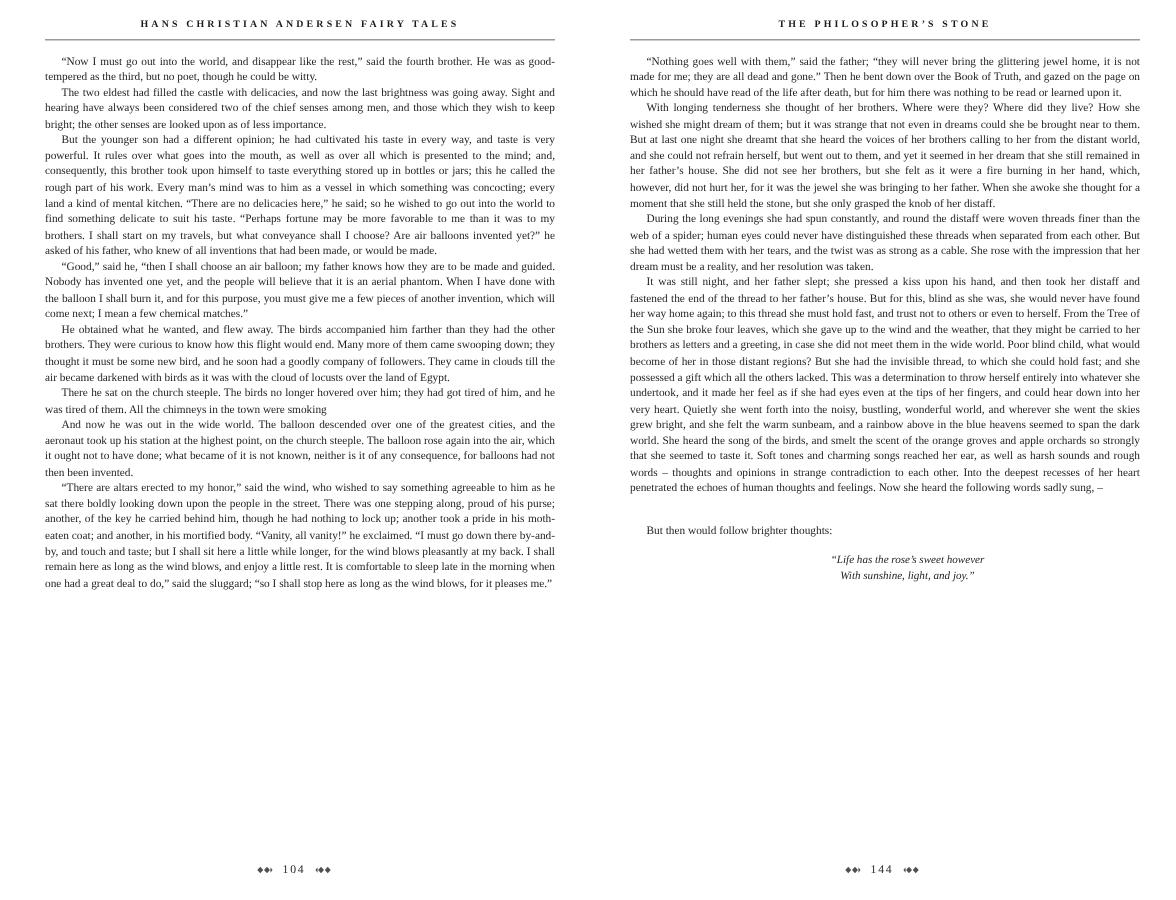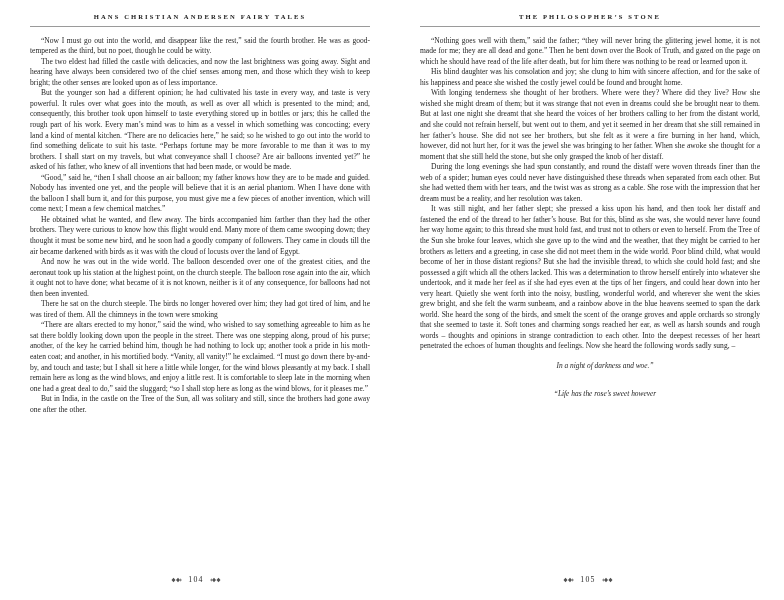--- a/index.html
+++ b/index.html
@@ -122,24 +122,23 @@
   <div class="page page-left">
     <div class="page-inner">
       <div class="running-head">HANS CHRISTIAN ANDERSEN FAIRY TALES</div>
       <div class="head-rule"></div>
       <div class="body-text">
         <p>“Now I must go out into the world, and disappear like the rest,” said the fourth brother. He was as good-tempered as the third, but no poet, though he could be witty.</p>
         <p>The two eldest had filled the castle with delicacies, and now the last brightness was going away. Sight and hearing have always been considered two of the chief senses among men, and those which they wish to keep bright; the other senses are looked upon as of less importance.</p>
         <p>But the younger son had a different opinion; he had cultivated his taste in every way, and taste is very powerful. It rules over what goes into the mouth, as well as over all which is presented to the mind; and, consequently, this brother took upon himself to taste everything stored up in bottles or jars; this he called the rough part of his work. Every man’s mind was to him as a vessel in which something was concocting; every land a kind of mental kitchen. “There are no delicacies here,” he said; so he wished to go out into the world to find something delicate to suit his taste. “Perhaps fortune may be more favorable to me than it was to my brothers. I shall start on my travels, but what conveyance shall I choose? Are air balloons invented yet?” he asked of his father, who knew of all inventions that had been made, or would be made.</p>
         <p>“Good,” said he, “then I shall choose an air balloon; my father knows how they are to be made and guided. Nobody has invented one yet, and the people will believe that it is an aerial phantom. When I have done with the balloon I shall burn it, and for this purpose, you must give me a few pieces of another invention, which will come next; I mean a few chemical matches.”</p>
         <p>He obtained what he wanted, and flew away. The birds accompanied him farther than they had the other brothers. They were curious to know how this flight would end. Many more of them came swooping down; they thought it must be some new bird, and he soon had a goodly company of followers. They came in clouds till the air became darkened with birds as it was with the cloud of locusts over the land of Egypt.</p>
+        <p>There he sat on the church steeple. The birds no longer hovered over him; they had got tired of him, and he was tired of them. All the chimneys in the town were smoking</p>
         <p>And now he was out in the wide world. The balloon descended over one of the greatest cities, and the aeronaut took up his station at the highest point, on the church steeple. The balloon rose again into the air, which it ought not to have done; what became of it is not known, neither is it of any consequence, for balloons had not then been invented.</p>
-        <p>There he sat on the church steeple. The birds no longer hovered over him; they had got tired of him, and he was tired of them. All the chimneys in the town were smoking</p>
         <p>“There are altars erected to my honor,” said the wind, who wished to say something agreeable to him as he sat there boldly looking down upon the people in the street. There was one stepping along, proud of his purse; another, of the key he carried behind him, though he had nothing to lock up; another took a pride in his moth-eaten coat; and another, in his mortified body. “Vanity, all vanity!” he exclaimed. “I must go down there by-and-by, and touch and taste; but I shall sit here a little while longer, for the wind blows pleasantly at my back. I shall remain here as long as the wind blows, and enjoy a little rest. It is comfortable to sleep late in the morning when one had a great deal to do,” said the sluggard; “so I shall stop here as long as the wind blows, for it pleases me.”</p>
-        <p>But in India, in the castle on the Tree of the Sun, all was solitary and still, since the brothers had gone away one after the other.</p>
       </div>
     </div>
     <div class="folio">
       <span class="orn">
         <svg width="11" height="6" viewBox="0 0 11 6">
           <path d="M0.5 3 L2.5 0.8 L4.5 3 L2.5 5.2 Z M5 3 L7 0.8 L9 3 L7 5.2 Z M9.3 1.2 L10.7 3 L9.3 4.8 Z" fill="#333"></path>
         </svg>
       </span>
       <span class="folio-num">104</span>
       <span class="orn">
@@ -149,40 +148,40 @@
       </span>
     </div>
   </div>
 
   <div class="page page-right">
     <div class="page-inner">
       <div class="running-head">THE PHILOSOPHER’S STONE</div>
       <div class="head-rule"></div>
       <div class="body-text">
         <p>“Nothing goes well with them,” said the father; “they will never bring the glittering jewel home, it is not made for me; they are all dead and gone.” Then he bent down over the Book of Truth, and gazed on the page on which he should have read of the life after death, but for him there was nothing to be read or learned upon it.</p>
-        <p>His blind daughter was his consolation and joy; she clung to him with sincere affection, and for the sake of his happiness and peace she wished the costly jewel could be found and brought home.</p>
         <p>With longing tenderness she thought of her brothers. Where were they? Where did they live? How she wished she might dream of them; but it was strange that not even in dreams could she be brought near to them. But at last one night she dreamt that she heard the voices of her brothers calling to her from the distant world, and she could not refrain herself, but went out to them, and yet it seemed in her dream that she still remained in her father’s house. She did not see her brothers, but she felt as it were a fire burning in her hand, which, however, did not hurt her, for it was the jewel she was bringing to her father. When she awoke she thought for a moment that she still held the stone, but she only grasped the knob of her distaff.</p>
         <p>During the long evenings she had spun constantly, and round the distaff were woven threads finer than the web of a spider; human eyes could never have distinguished these threads when separated from each other. But she had wetted them with her tears, and the twist was as strong as a cable. She rose with the impression that her dream must be a reality, and her resolution was taken.</p>
         <p>It was still night, and her father slept; she pressed a kiss upon his hand, and then took her distaff and fastened the end of the thread to her father’s house. But for this, blind as she was, she would never have found her way home again; to this thread she must hold fast, and trust not to others or even to herself. From the Tree of the Sun she broke four leaves, which she gave up to the wind and the weather, that they might be carried to her brothers as letters and a greeting, in case she did not meet them in the wide world. Poor blind child, what would become of her in those distant regions? But she had the invisible thread, to which she could hold fast; and she possessed a gift which all the others lacked. This was a determination to throw herself entirely into whatever she undertook, and it made her feel as if she had eyes even at the tips of her fingers, and could hear down into her very heart. Quietly she went forth into the noisy, bustling, wonderful world, and wherever she went the skies grew bright, and she felt the warm sunbeam, and a rainbow above in the blue heavens seemed to span the dark world. She heard the song of the birds, and smelt the scent of the orange groves and apple orchards so strongly that she seemed to taste it. Soft tones and charming songs reached her ear, as well as harsh sounds and rough words – thoughts and opinions in strange contradiction to each other. Into the deepest recesses of her heart penetrated the echoes of human thoughts and feelings. Now she heard the following words sadly sung, –</p>
         <div class="verse">
-          <div>In a night of darkness and woe.”</div>
         </div>
         <div class="gap-after-verse"></div>
+        <p class="lead-line">But then would follow brighter thoughts:</p>
         <div class="verse">
           <div>“Life has the rose’s sweet however</div>
+          <div>With sunshine, light, and joy.”</div>
         </div>
       </div>
     </div>
     <div class="folio">
       <span class="orn">
         <svg width="11" height="6" viewBox="0 0 11 6">
           <path d="M0.5 3 L2.5 0.8 L4.5 3 L2.5 5.2 Z M5 3 L7 0.8 L9 3 L7 5.2 Z M9.3 1.2 L10.7 3 L9.3 4.8 Z" fill="#333"></path>
         </svg>
       </span>
-      <span class="folio-num">105</span>
+      <span class="folio-num">144</span>
       <span class="orn">
         <svg width="11" height="6" viewBox="0 0 11 6">
           <path d="M1.7 1.2 L0.3 3 L1.7 4.8 Z M2 3 L4 0.8 L6 3 L4 5.2 Z M6.5 3 L8.5 0.8 L10.5 3 L8.5 5.2 Z" fill="#333"></path>
         </svg>
       </span>
     </div>
   </div>
 
 </div>
 

